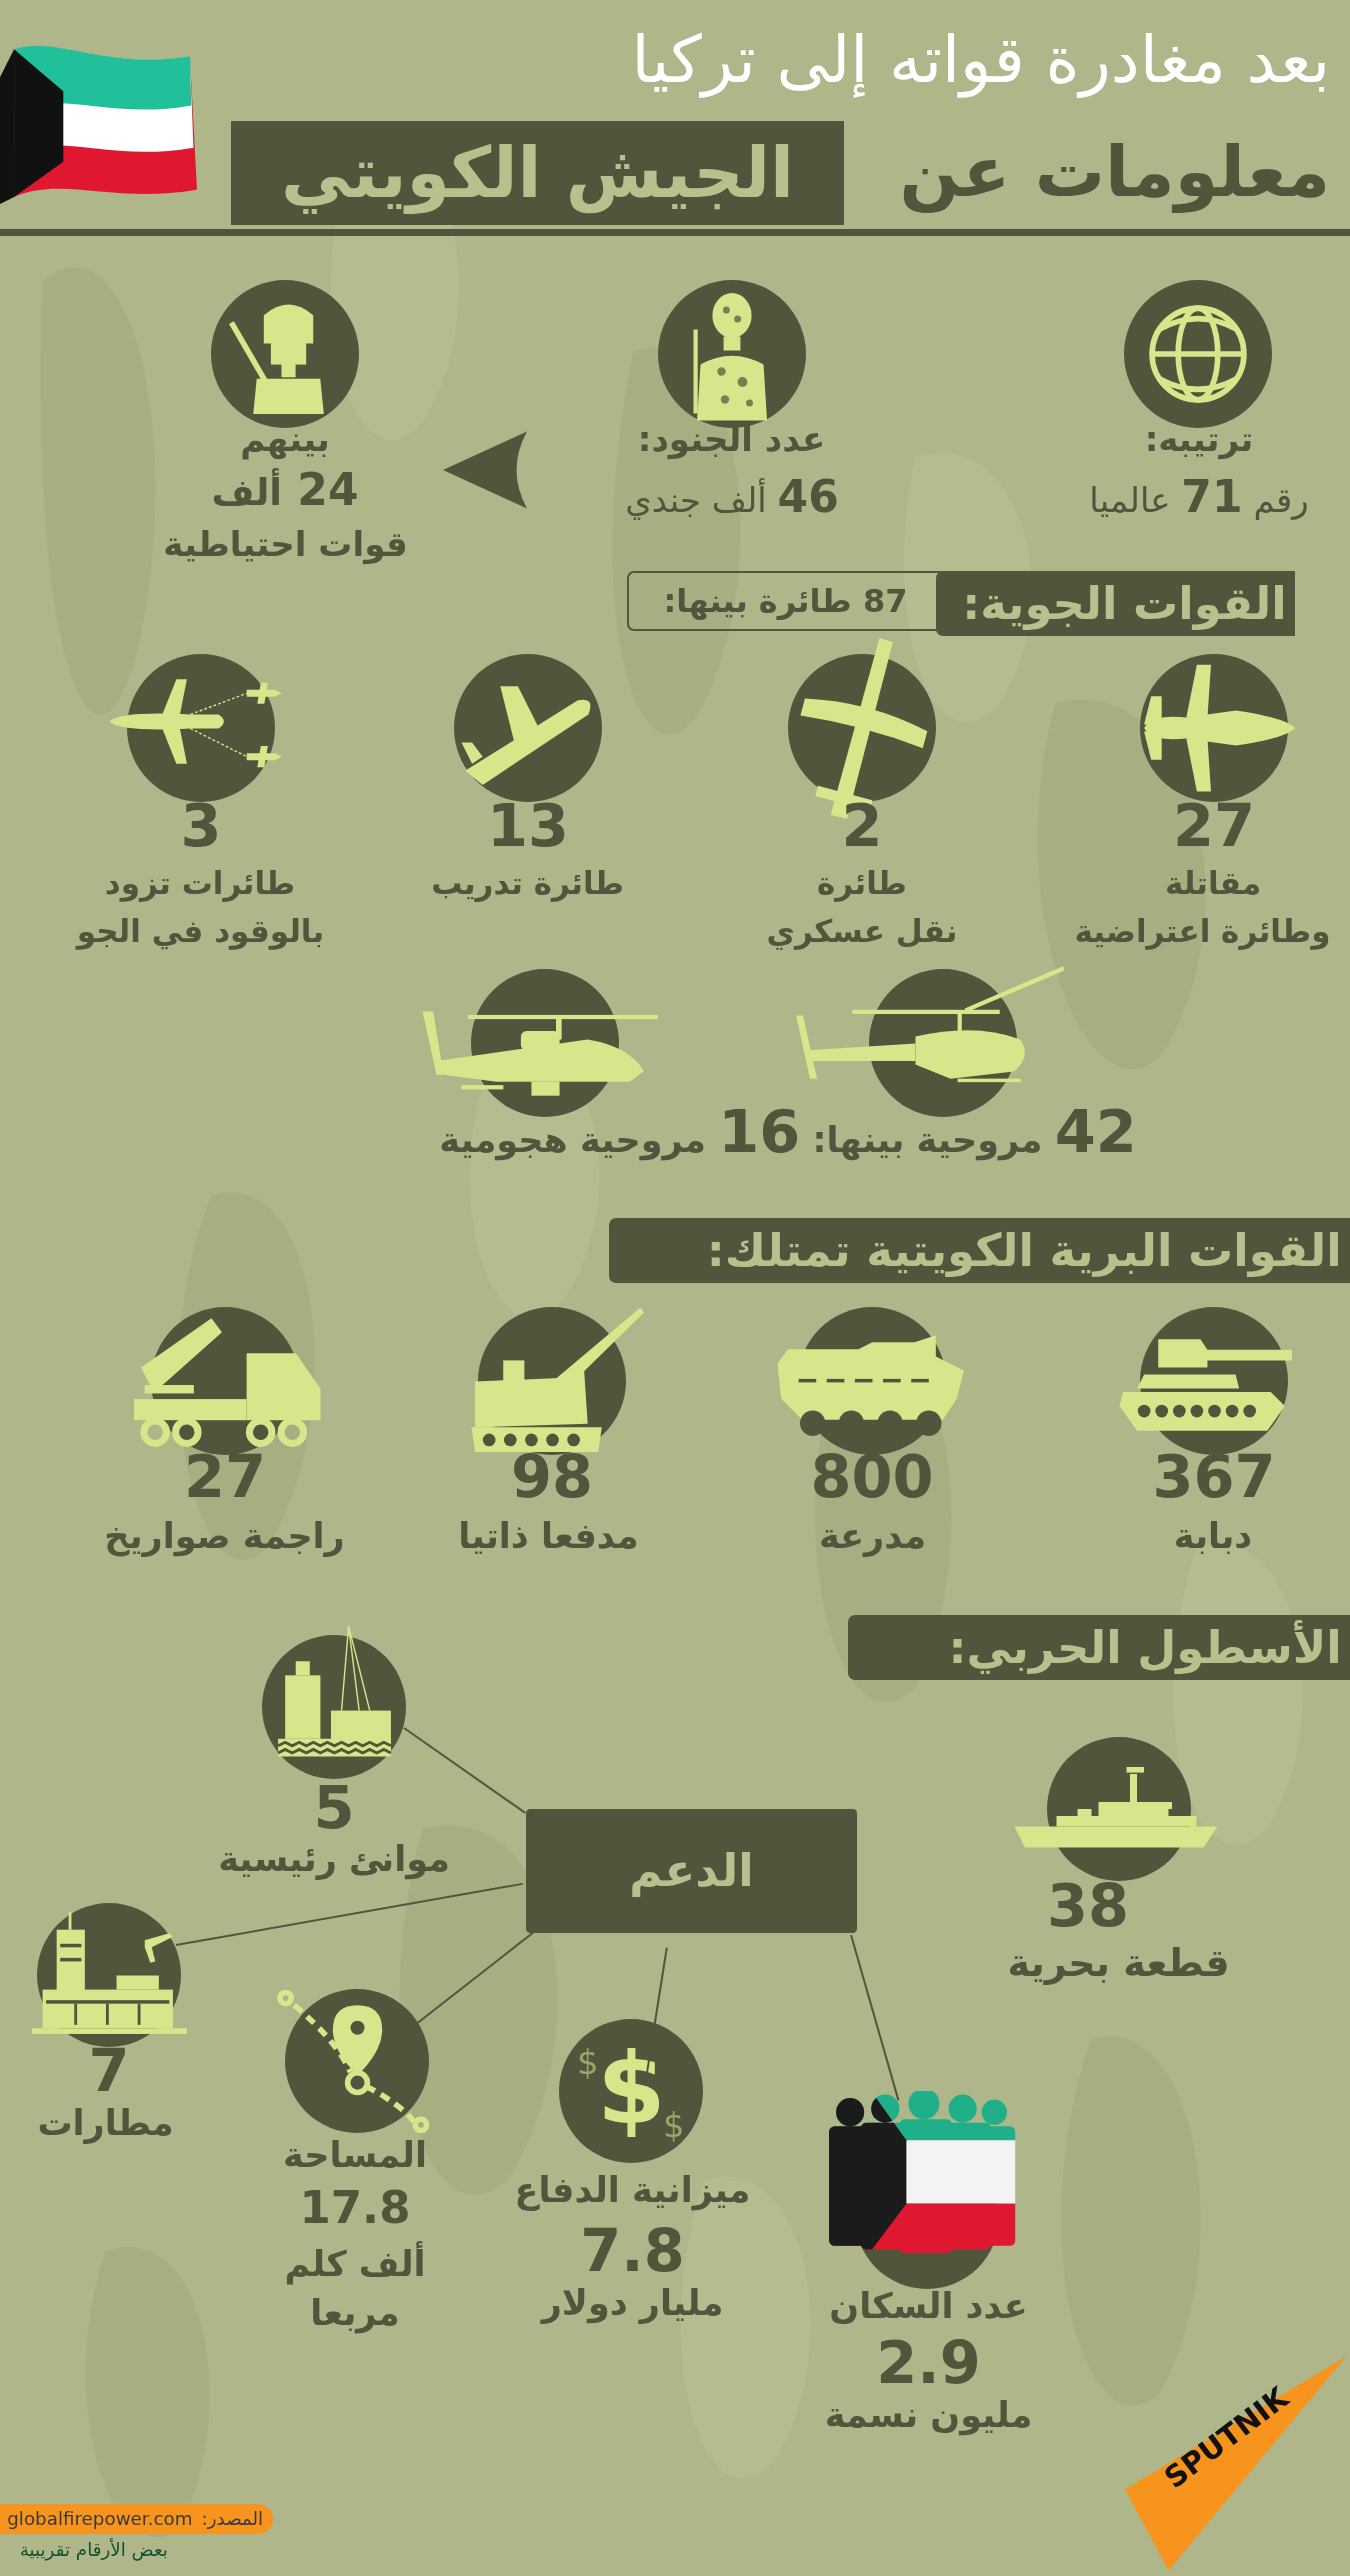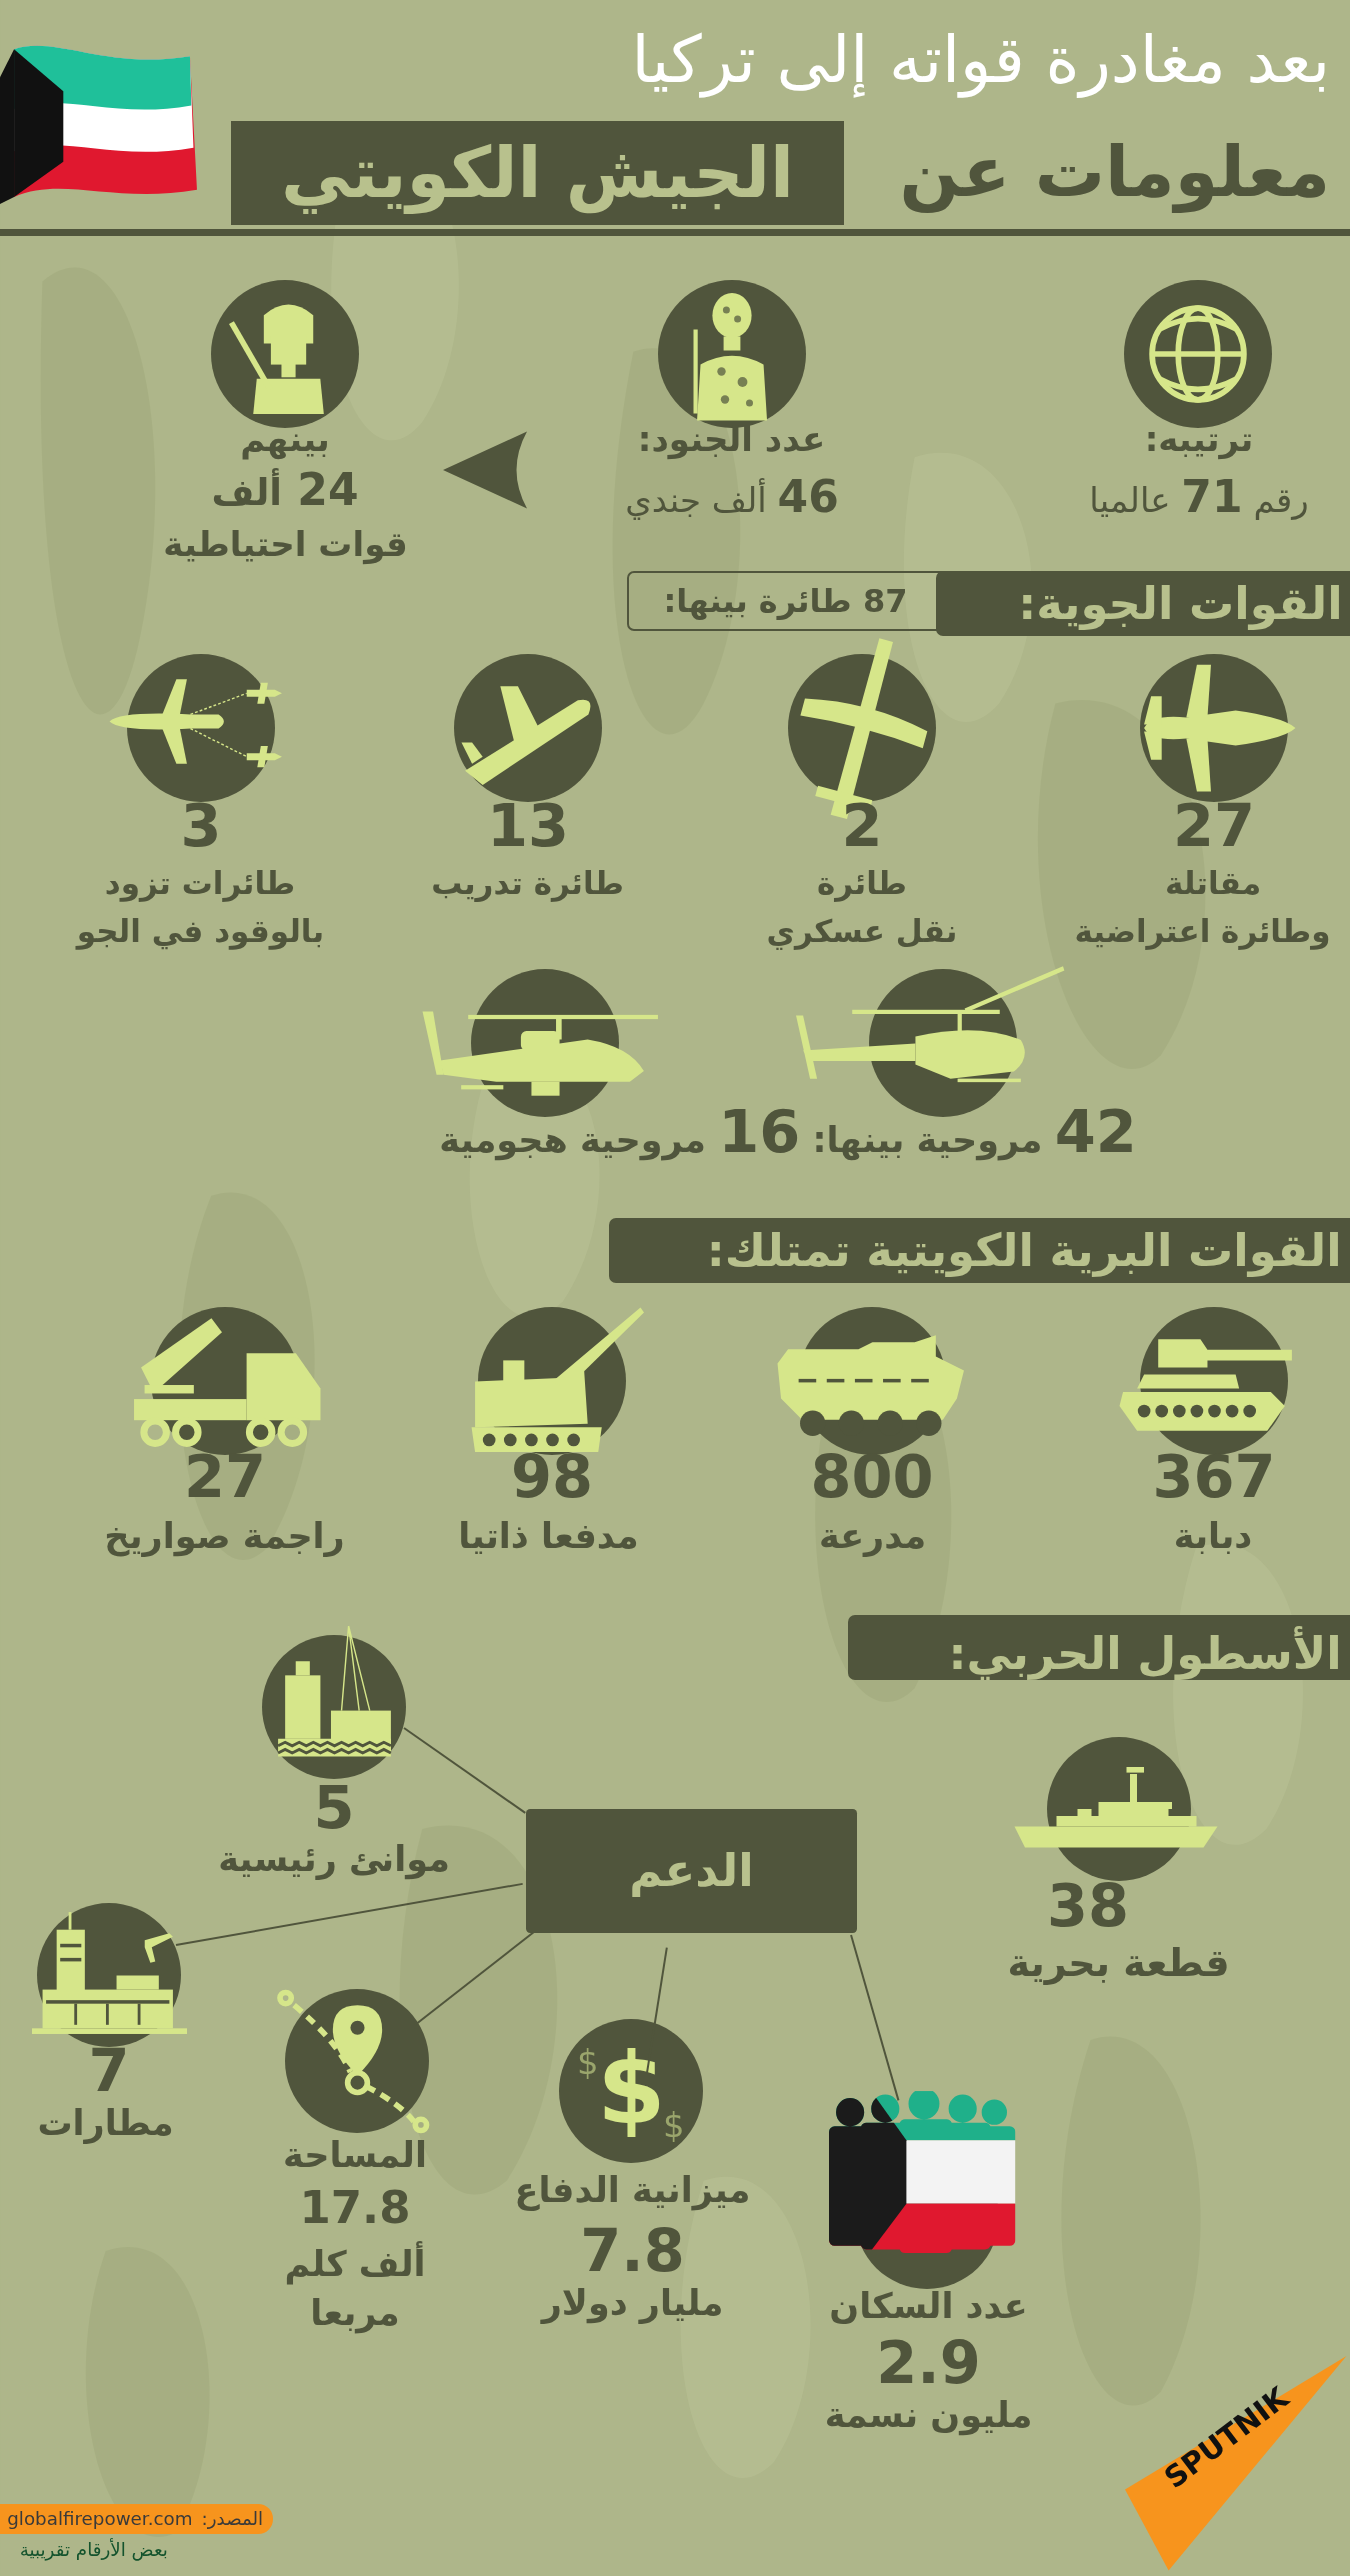--- a/index.html
+++ b/index.html
@@ -122,21 +122,21 @@
 <div class="txt" style="left:176px;width:218px;top:419px;font-size:34px;">بينهم</div>
 <div class="txt" style="left:176px;width:218px;top:464px;font-size:44px;">
   <span class="num">24</span>
   <span style="font-size:37px;">ألف</span>
 </div>
 <div class="txt" style="left:127px;width:317px;top:524px;font-size:34px;">قوات احتياطية</div>
 
 <div class="abs" style="left:627px;top:571px;width:317px;height:60px;border:2.1px solid #50553c;border-radius:7px 0 0 7px;box-sizing:border-box;display:flex;align-items:center;justify-content:center;">
   <span style="direction:rtl;font-size:32px;font-weight:bold;color:#50553c;">87 طائرة بينها:</span>
 </div>
-<div class="banner" style="left:936px;top:571px;width:415px;height:65px;border-radius:7px 0 0 7px;padding-right:8.4px;">
+<div class="banner" style="left:936px;top:571px;width:359px;height:65px;border-radius:7px 0 0 7px;padding-right:8.4px;">
   <span style="font-size:45px;">القوات الجوية:</span>
 </div>
 
 <div class="circle" style="left:1140px;top:654px;width:148px;height:148px;">
   <svg width="169" height="148" viewBox="0 0 240 210">
     <g fill="#d6e68a">
       <path d="M20 105 Q30 85 80 90 L150 80 Q220 90 235 105 Q220 120 150 130 L80 120 Q30 125 20 105Z"></path>
       <path d="M80 90 L95 15 L115 15 L110 90Z"></path>
         <path d="M80 120 L95 195 L115 195 L110 120Z"></path>
       <path d="M20 100 L30 60 L45 60 L45 100Z"></path>
@@ -305,21 +305,21 @@
       <circle cx="40" cy="172" r="16"></circle>
         <circle cx="85" cy="172" r="16"></circle>
         <circle cx="190" cy="172" r="16"></circle>
         <circle cx="235" cy="172" r="16"></circle>
     </g>
   </svg>
 </div>
 <div class="num abs" style="left:151px;width:148px;top:1442px;text-align:center;font-size:59px;">27</div>
 <div class="txt" style="left:77px;width:295px;top:1516px;font-size:35px;">راجمة صواريخ</div>
 
-<div class="banner" style="left:848px;top:1615px;width:502px;height:65px;border-radius:7px 0 0 7px;padding-right:8.4px;align-items:flex-end;">
+<div class="banner" style="left:848px;top:1615px;width:502px;height:65px;border-radius:7px 0 0 7px;padding-right:8.4px;">
   <span style="font-size:45px;">الأسطول الحربي:</span>
 </div>
 <div class="circle" style="left:1047px;top:1737px;width:144px;height:144px;">
   <svg width="211" height="84" viewBox="0 0 300 120">
     <g fill="#d6e68a">
       <path d="M0 85 L290 85 L270 115 L15 115Z"></path>
       <rect x="60" y="70" width="200" height="15"></rect>
       <rect x="120" y="50" width="100" height="20"></rect>
       <rect x="165" y="10" width="10" height="40"></rect>
       <rect x="160" y="0" width="25" height="8"></rect>

